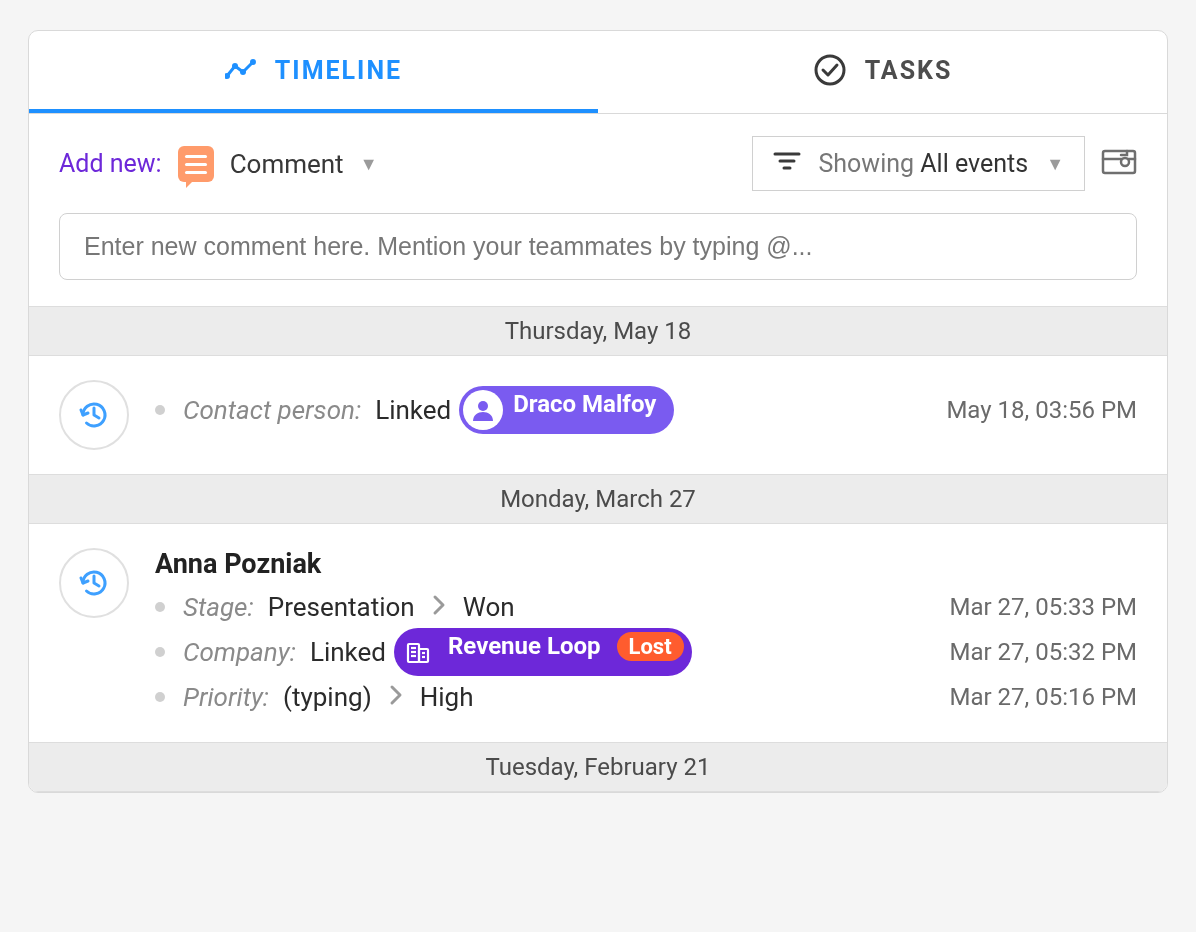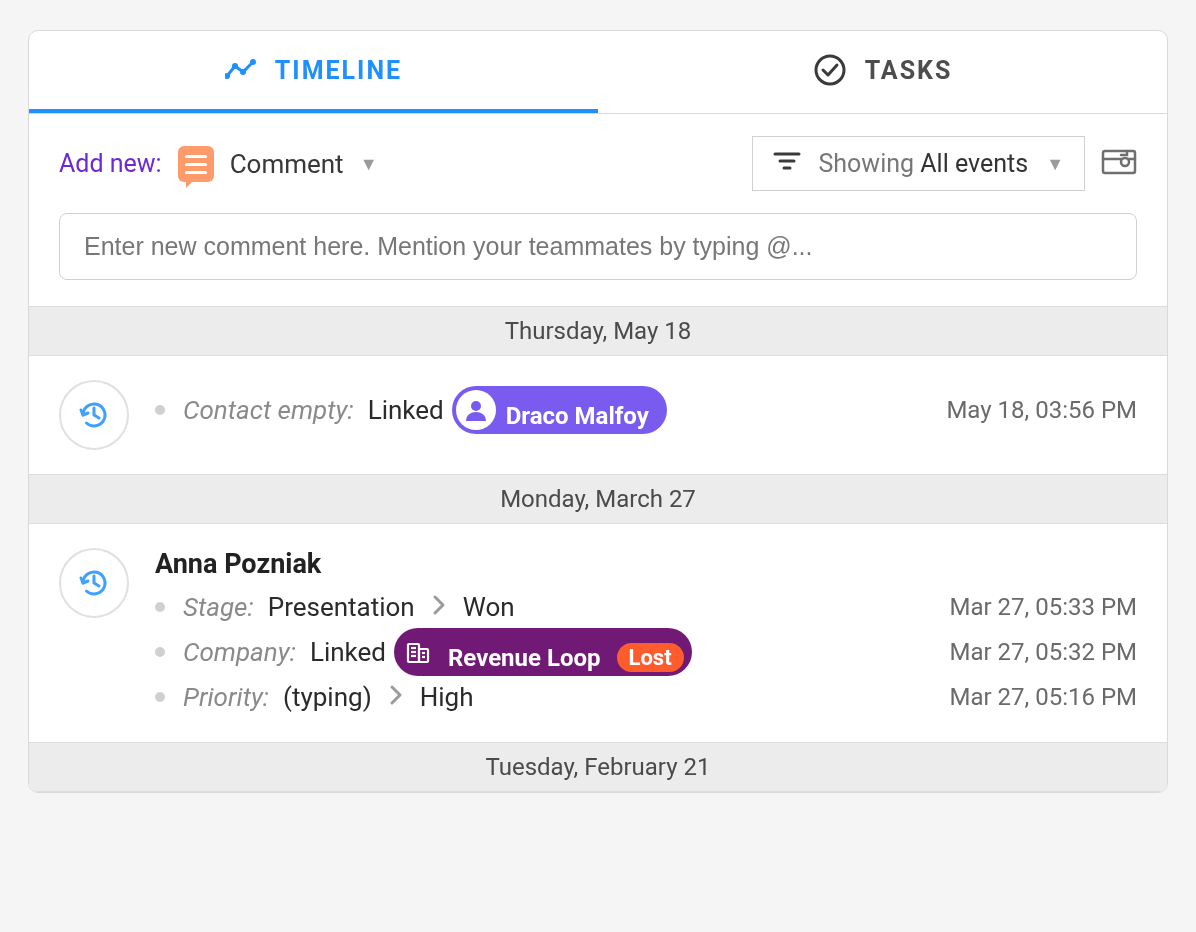--- a/index.html
+++ b/index.html
@@ -180,31 +180,31 @@
     margin-left: auto;
     color: #6a6a6a;
     font-size: 24px;
     white-space: nowrap;
     padding-left: 18px;
   }
 
   
   .pill {
     display: inline-flex;
-    align-items: flex-end;
+    align-items: flex-start;
     gap: 10px;
     border-radius: 999px;
     padding: 4px 18px 4px 4px;
     color: #fff;
     font-weight: 700;
     font-size: 24px;
     white-space: nowrap;
   }
   .pill.purple { background: #7a5bf0; }
-  .pill.blue { background: #701a75; padding-right: 8px; }
+  .pill.blue { background: #6d28d9; padding-right: 8px; }
   .pill .pill-icon {
     width: 40px; height: 40px;
     border-radius: 50%;
     background: #fff;
     display: flex; align-items: center; justify-content: center;
   }
   .pill .pill-icon.square-ish {
     border-radius: 6px;
     background: transparent;
     color: #fff;
@@ -301,21 +301,21 @@
     <div class="entry-icon">
           <svg width="34" height="34" viewBox="0 0 34 34" fill="none">
     <path d="M6 17a11 11 0 1 1 3.5 8" stroke="#3ea0ff" stroke-width="3" fill="none" stroke-linecap="round"></path>
     <polyline points="4,12 6,17 11,15" stroke="#3ea0ff" stroke-width="3" fill="none" stroke-linecap="round" stroke-linejoin="round"></polyline>
     <polyline points="17,10 17,17 22,20" stroke="#3ea0ff" stroke-width="3" fill="none" stroke-linecap="round" stroke-linejoin="round"></polyline>
   </svg>
         </div>
     <div class="entry-body">
       <div class="change-row">
             <span class="bullet"></span>
-    <span class="field">Contact empty:</span> 
+    <span class="field">Contact person:</span> 
             <span>Linked</span> 
             <span class="pill purple">
     <span class="pill-icon">
                 <svg width="26" height="26" viewBox="0 0 26 26">
     <circle cx="13" cy="9" r="5" fill="#7a5bf0"></circle>
     <path d="M3 24c0-6 5-9 10-9s10 3 10 9" fill="#7a5bf0"></path>
   </svg>
               </span>
     <span>Draco Malfoy</span>
 

